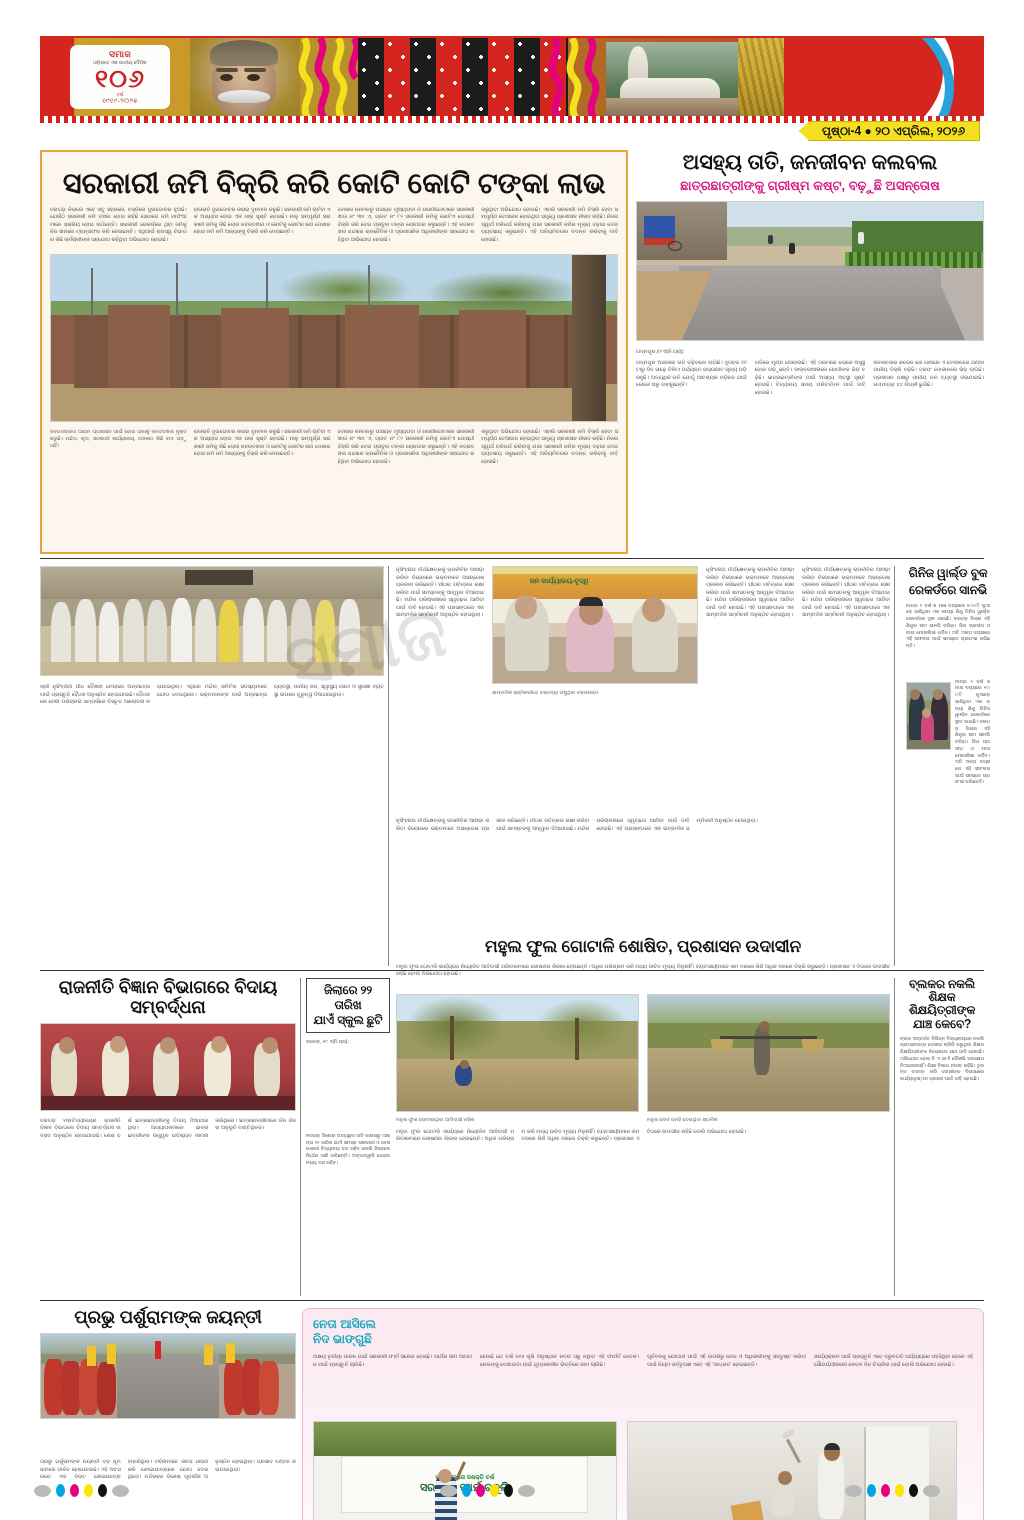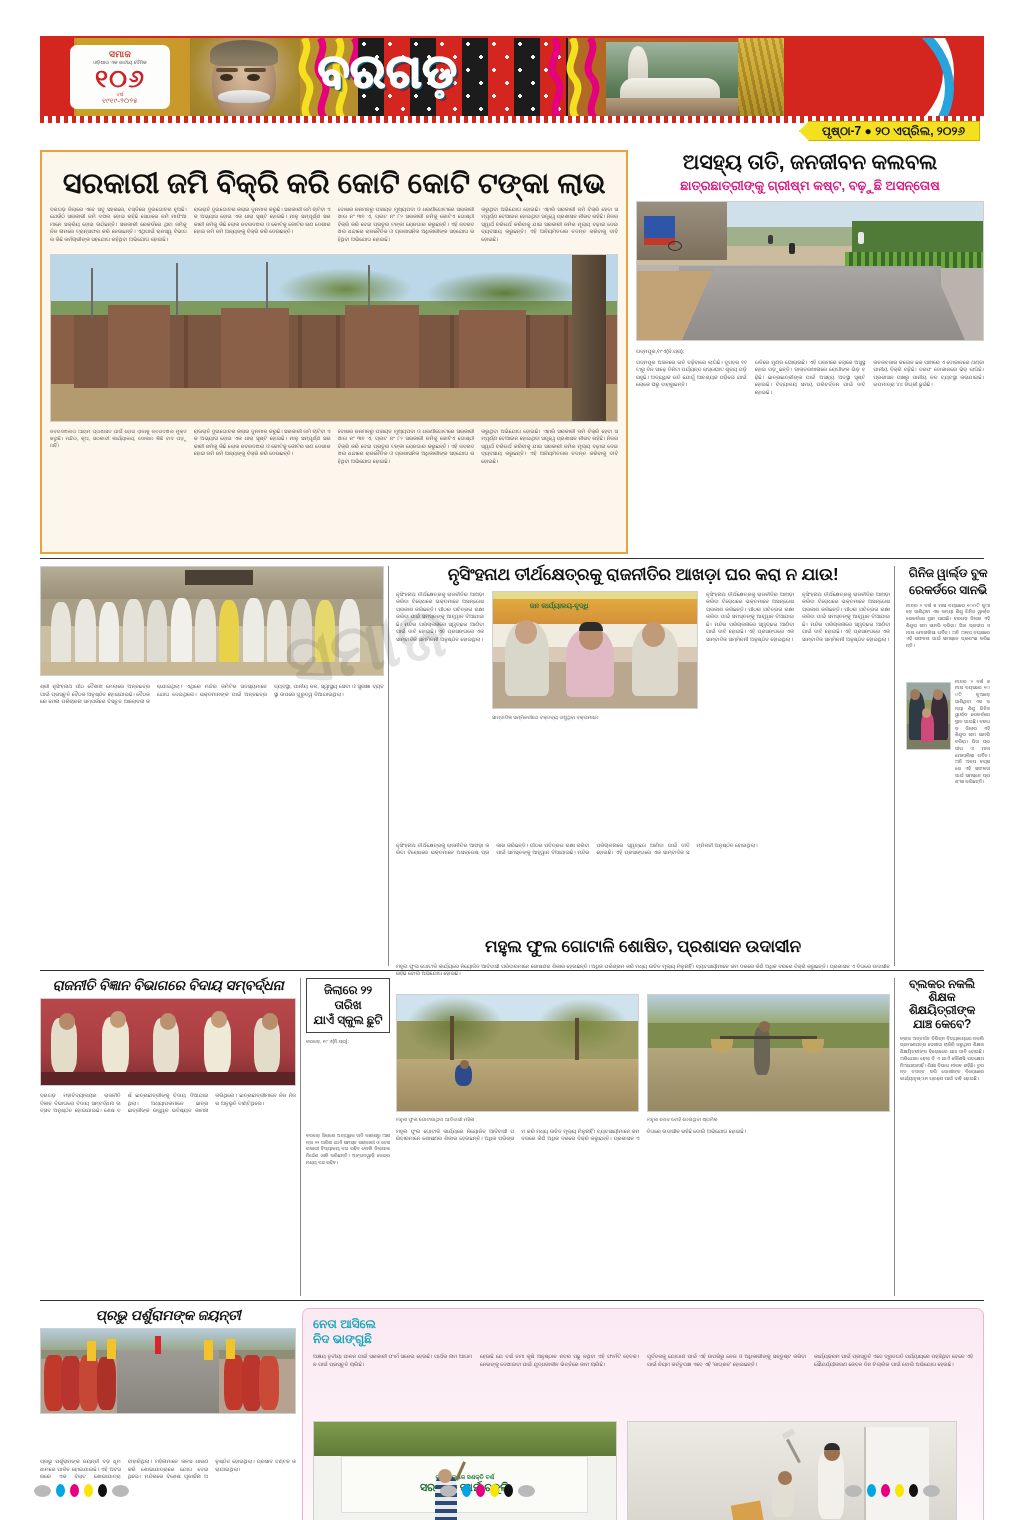--- a/index.html
+++ b/index.html
@@ -151,21 +151,21 @@
     width: 964px; height: 1312px;
   }
   .box { position: absolute; }
   .hl {
     font-weight: bold; color: #111; line-height: 1.1;
     letter-spacing: -0.2px;
   }
   .hl-main { font-size: 29px; text-align: center; }
   .hl-xl { font-size: 21px; text-align: center; }
   .hl-l { font-size: 17px; text-align: center; }
-  .hl-m { font-size: 14px; text-align: center; font-style: italic; }
+  .hl-m { font-size: 18px; text-align: center; }
   .hl-s { font-size: 12px; text-align: center; }
   .sub-pink { color: #d6177f; font-weight: bold; font-size: 13px; text-align:center; }
   .rule { border-bottom: 1px solid #333; }
   .vrule { border-right: 1px solid #888; }
   
   .txt {
     font-size: 5.3px;
     line-height: 1.42;
     color: #3b3b3b;
     text-align: justify;
@@ -254,21 +254,20 @@
         <path d="M22 0 C32 14,12 26,24 40 C36 54,16 66,26 80" stroke="#e5007e" stroke-width="7" fill="none"></path>
         <path d="M40 0 C50 14,30 26,42 40 C54 54,34 66,44 80" stroke="#f4e01f" stroke-width="7" fill="none"></path>
         <path d="M56 0 C66 14,46 26,58 40" stroke="#e5007e" stroke-width="7" fill="none"></path>
       </svg>
     </div>
 
     <div class="mh-checker">
       <div class="dots"></div>
     </div>
 
-    <div class="mh-title">ବରଗଡ଼</div>
 
     <div class="mh-squig2">
       <svg width="60" height="80" viewBox="0 0 60 80">
         <path d="M6 0 C16 14,-4 26,8 40 C20 54,0 66,10 80" stroke="#e5007e" stroke-width="7" fill="none"></path>
         <path d="M24 0 C34 14,14 26,26 40 C38 54,18 66,28 80" stroke="#f4e01f" stroke-width="7" fill="none"></path>
         <path d="M42 0 C52 14,32 26,44 40 C56 54,36 66,46 80" stroke="#e5007e" stroke-width="7" fill="none"></path>
       </svg>
     </div>
 
     <div class="mh-temple">
@@ -278,21 +277,21 @@
     </div>
 
     <div class="mh-field"></div>
 
     <div class="mh-swoosh">
       <div class="c1"></div>
         <div class="c2"></div>
     </div>
   </div>
   <div class="mh-underline"></div>
-  <div class="dateline">ପୃଷ୍ଠା-7 ● ୨୦ ଏପ୍ରିଲ, ୨୦୨୬</div>
+  <div class="dateline">ପୃଷ୍ଠା-4 ● ୨୦ ଏପ୍ରିଲ, ୨୦୨୬</div>
 
   <div class="frame">
 
     <div class="box" style="left:606px;top:4px;width:348px;height:404px;">
       <div class="hl hl-xl" style="margin-bottom:5px;">ଅସହ୍ୟ ତାତି, ଜନଜୀବନ କଲବଲ</div>
       <div class="sub-pink" style="margin-bottom:7px;">ଛାତ୍ରଛାତ୍ରୀଙ୍କୁ ଗ୍ରୀଷ୍ମ କଷ୍ଟ, ବଢ଼ୁଛି ଅସନ୍ତୋଷ</div>
       <div class="photo ph-road" style="height:140px;">
         <div style="position:absolute;left:0;top:0;width:26%;height:42%;background:linear-gradient(180deg,#9a8f7e,#7d6f5c);"></div>
         <div style="position:absolute;left:2%;top:10%;width:9%;height:16%;background:#2f55a8;"></div>
         <div style="position:absolute;left:2%;top:26%;width:9%;height:5%;background:#c0392b;"></div>
@@ -372,21 +371,20 @@
         <div class="silh" style="left:73%;top:30%;width:21px;height:66px;background:#ddd9cf;"></div>
         <div class="silh" style="left:80%;top:31%;width:20px;height:65px;background:#e6d86c;"></div>
         <div class="silh" style="left:87%;top:30%;width:21px;height:66px;background:#eceae3;"></div>
         <div style="position:absolute;left:0;bottom:0;width:100%;height:12%;background:#c8b994;"></div>
       </div>
       <div class="txt cols3" style="margin-top:7px;height:268px;">ଶ୍ରୀ ନୃସିଂହନାଥ ପୀଠ ବୈଶାଖ ମେଲାରେ ଅନ୍ନଛତ୍ର ପାଇଁ ପ୍ରସ୍ତୁତି ବୈଠକ ଅନୁଷ୍ଠିତ ହୋଇଯାଇଛି। ବୈଠକରେ ମେଳା ପରିଚାଳନା ସମ୍ପର୍କରେ ବିସ୍ତୃତ ଆଲୋଚନା କରାଯାଇଥିଲା। ଏଥିରେ ମନ୍ଦିର କମିଟିର ସଦସ୍ୟମାନେ ଯୋଗ ଦେଇଥିଲେ। ଭକ୍ତମାନଙ୍କ ପାଇଁ ଅନ୍ନଛତ୍ର ବ୍ୟବସ୍ଥା, ପାନୀୟ ଜଳ, ସ୍ୱାସ୍ଥ୍ୟ ସେବା ଓ ସୁରକ୍ଷା ବ୍ୟବସ୍ଥା ଉପରେ ଗୁରୁତ୍ୱ ଦିଆଯାଇଥିଲା।</div>
     </div>
     <div class="box vrule" style="left:358px;top:420px;width:1px;height:400px;"></div>
 
     <div class="box" style="left:366px;top:420px;width:494px;height:400px;">
-      <div class="hl hl-l" style="margin-bottom:6px;">ନୃସିଂହନାଥ ତୀର୍ଥକ୍ଷେତ୍ରକୁ ରାଜନୀତିର ଆଖଡ଼ା ଘର କରା ନ ଯାଉ!</div>
       <div style="display:flex;gap:8px;">
         <div class="txt" style="width:88px;height:244px;">ନୃସିଂହନାଥ ତୀର୍ଥକ୍ଷେତ୍ରକୁ ରାଜନୀତିର ଆଖଡ଼ା କରିବା ବିରୋଧରେ ଭକ୍ତମାନେ ଅସନ୍ତୋଷ ପ୍ରକାଶ କରିଛନ୍ତି। ପୀଠର ପବିତ୍ରତା ରକ୍ଷା କରିବା ପାଇଁ ସମସ୍ତଙ୍କୁ ଆହ୍ୱାନ ଦିଆଯାଇଛି। ମନ୍ଦିର ପରିଚାଳନାରେ ସ୍ୱଚ୍ଛତା ଆଣିବା ପାଇଁ ଦାବି ହୋଇଛି। ଏହି ପ୍ରସଙ୍ଗରେ ଏକ ସାମ୍ବାଦିକ ସମ୍ମିଳନୀ ଅନୁଷ୍ଠିତ ହୋଇଥିଲା।</div>
         <div style="flex:1;">
           <div class="photo ph-meet" style="height:118px;margin-bottom:5px;">
             <div style="position:absolute;left:0;top:6%;width:100%;height:22%;background:linear-gradient(180deg,#e1a93c,#d4913a);"></div>
             <div style="position:absolute;left:0;top:28%;width:100%;height:20%;background:#f0ece0;"></div>
             <div style="position:absolute;left:18%;top:9%;font-size:7px;font-weight:bold;color:#1d6e3a;">ଜନ କାର୍ଯ୍ୟାଳୟ-ବୃଦ୍ଧି</div>
             <div class="silh" style="left:6%;top:26%;width:44px;height:74px;background:#d9d6ca;"></div>
             <div style="position:absolute;left:11%;top:24%;width:22px;height:24px;border-radius:50%;background:#c7a184;"></div>
             <div class="silh" style="left:36%;top:32%;width:48px;height:68px;background:#e0b9c4;"></div>

